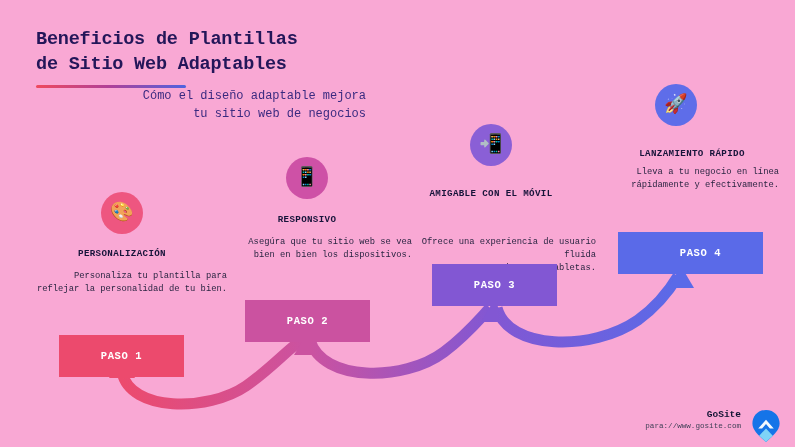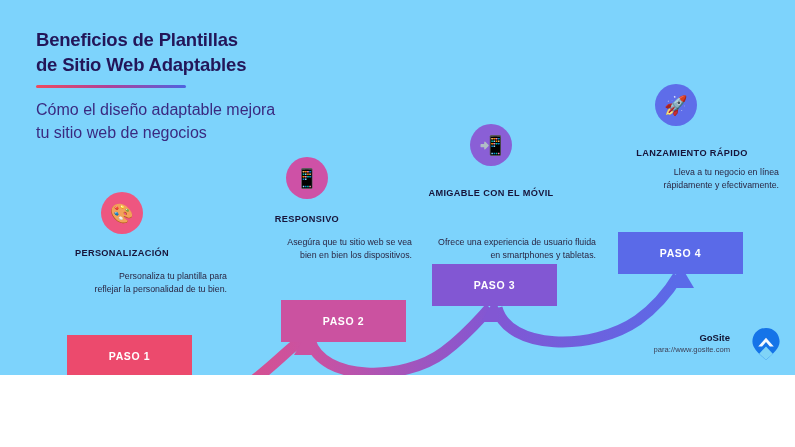--- a/index.html
+++ b/index.html
@@ -6,23 +6,24 @@
     margin: 0;
     padding: 0;
     background: #ffffff;
   }
   body {
     font-family: "Liberation Sans", sans-serif;
   }
   #canvas {
     position: relative;
     width: 795px;
-    height: 375px;
-    background: #7dd3fc;
+    height: 447px;
+    background: #f9a8d4;
     overflow: hidden;
+    font-family: Liberation Mono, monospace;
   }
 
   
   .header {
     position: absolute;
     left: 36px;
     top: 28px;
     width: 330px;
   }
   .title {
@@ -35,25 +36,25 @@
     white-space: pre-line;
   }
   .title-rule {
     width: 150px;
     height: 3px;
     margin-top: 8px;
     background: linear-gradient(90deg, #ef4a5e 0%, #b14097 48%, #4f63e0 100%);
     border-radius: 2px;
   }
   .subtitle {
-    margin-top: 10px;
-    font-size: 16px;
+    font-size: 12px;
     line-height: 1.45;
     color: #3a2a80;
     white-space: pre-line;
+    text-align: right;
   }
 
   
   #ribbon {
     position: absolute;
     left: 0;
     top: 0;
     width: 795px;
     height: 447px;
     pointer-events: none;
@@ -103,24 +104,24 @@
     color: #ffffff;
     font-size: 10.5px;
     font-weight: bold;
     letter-spacing: 0.6px;
   }
 
   
   .footer {
     position: absolute;
     right: 14px;
-    bottom: 14px;
+    bottom: 4px;
     display: flex;
-    align-items: center;
-    gap: 21px;
+    align-items: flex-start;
+    gap: 10px;
   }
   .footer-text {
     text-align: right;
   }
   .brand-name {
     font-size: 9.5px;
     font-weight: bold;
     color: #111433;
     line-height: 1.3;
   }
@@ -179,33 +180,33 @@
     <path d="M 681 266 L 694 288 L 668 288 Z" fill="#5a6ae8"></path>
   </svg>
 
   <div class="step">
     <div class="icon-circle" style="left:101px; top:192px; background:#ee5680;">
       <span>🎨</span>
     </div>
     <div class="step-title" style="left:22px; top:248px;">PERSONALIZACIÓN</div>
     <div class="step-desc" style="left:17px; top:270px;">Personaliza tu plantilla para
 reflejar la personalidad de tu bien.</div>
-    <div class="step-box" style="left:67px; top:335px; background:#ec4a6d;">
+    <div class="step-box" style="left:59px; top:335px; background:#ec4a6d;">
       <span>PASO 1</span>
     </div>
   </div>
 
   <div class="step">
     <div class="icon-circle" style="left:286px; top:157px; background:#ce51a6;">
       <span>📱</span>
     </div>
     <div class="step-title" style="left:207px; top:214px;">RESPONSIVO</div>
     <div class="step-desc" style="left:202px; top:236px;">Asegúra que tu sitio web se vea
 bien en bien los dispositivos.</div>
-    <div class="step-box" style="left:245px; top:300px; background:#cb52a0;margin-left:36px;">
+    <div class="step-box" style="left:245px; top:300px; background:#cb52a0;">
       <span>PASO 2</span>
     </div>
   </div>
 
   <div class="step">
     <div class="icon-circle" style="left:470px; top:124px; background:#8a5fd6;">
       <span>📲</span>
     </div>
     <div class="step-title" style="left:391px; top:188px;">AMIGABLE CON EL MÓVIL</div>
     <div class="step-desc" style="left:386px; top:204px;margin-top:32px;">Ofrece una experiencia de usuario fluida
@@ -215,21 +216,21 @@
     </div>
   </div>
 
   <div class="step">
     <div class="icon-circle" style="left:655px; top:84px; background:#5e6de9;">
       <span>🚀</span>
     </div>
     <div class="step-title" style="left:592px; top:148px;">LANZAMIENTO RÁPIDO</div>
     <div class="step-desc" style="left:569px; top:166px;">Lleva a tu negocio en línea
 rápidamente y efectivamente.</div>
-    <div class="step-box" style="left:618px; top:232px; background:#5a6ae8;">
+    <div class="step-box" style="left:618px; top:232px; background:#5a6ae8;padding-left:20px;">
       <span>PASO 4</span>
     </div>
   </div>
 
   <div class="footer">
     <div class="footer-text">
       <div class="brand-name">GoSite</div>
       <div class="brand-url">para://www.gosite.com</div>
     </div>
     <svg class="brand-mark" viewBox="0 0 60 70" xmlns="http://www.w3.org/2000/svg">

